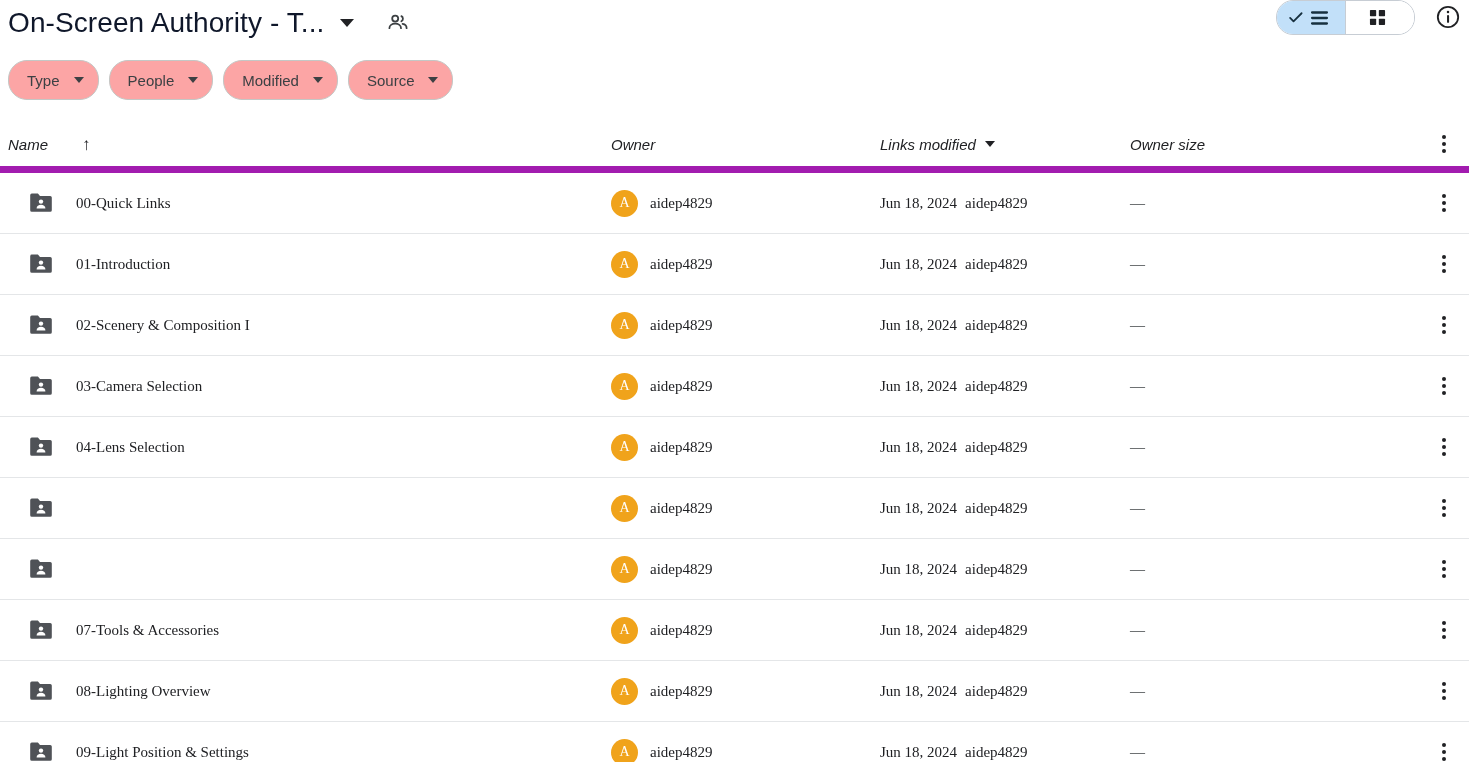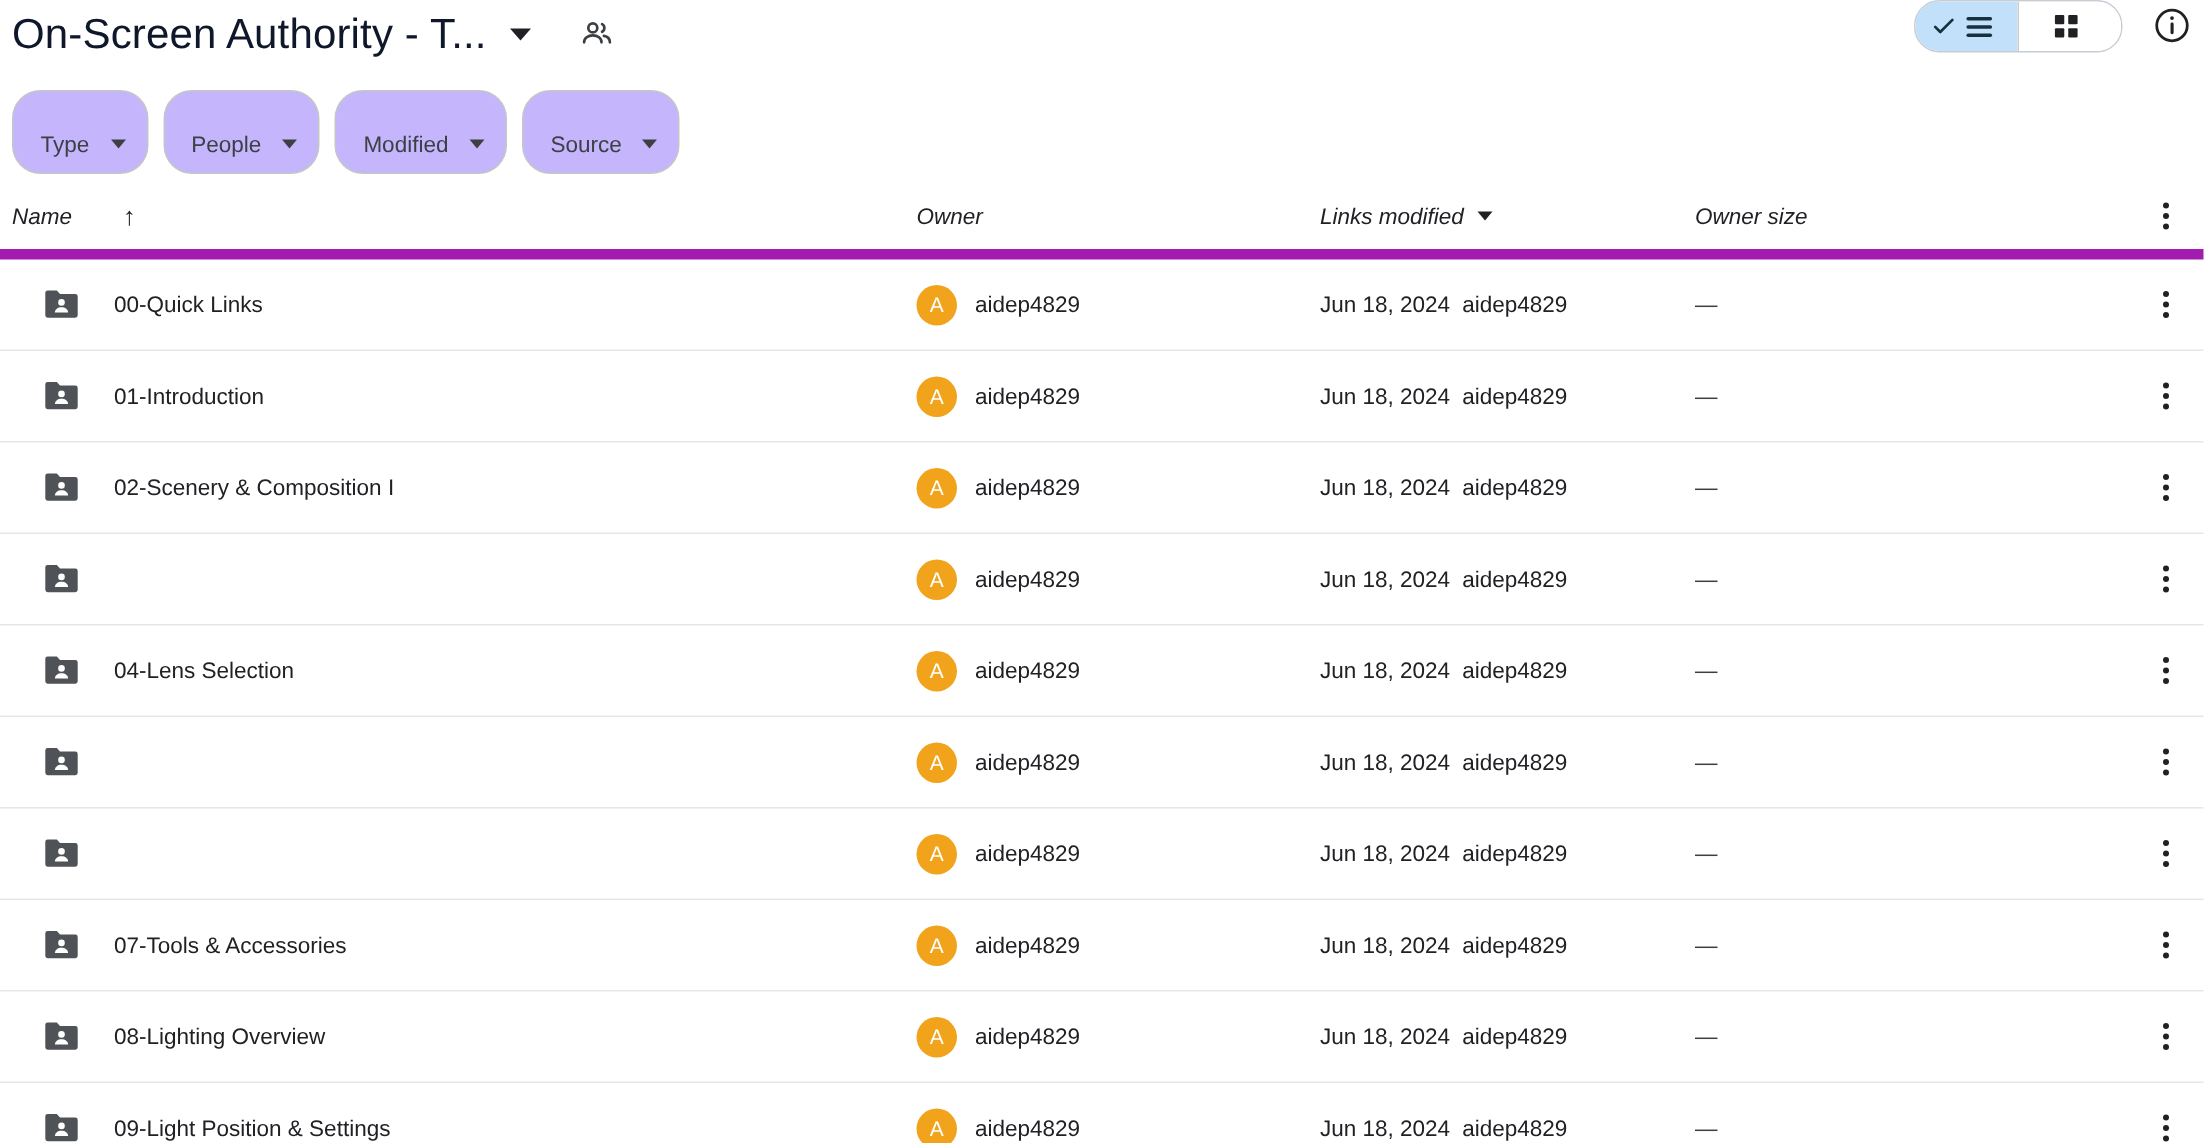--- a/index.html
+++ b/index.html
@@ -88,26 +88,26 @@
     position: absolute;
     left: 8px;
     top: 60px;
     display: flex;
     gap: 10px;
   }
   .chip {
     display: flex;
     align-items: center;
     height: 38px;
-    padding: 16px 14px 0 18px;
+    padding: 0 14px 0 18px;
     border: 1px solid #c4c7c5;
     border-radius: 19px;
     font-size: 15px;
     color: #3c4043;
-    background: #c4b5fd;
+    background: #fca5a5;
     white-space: nowrap;
   }
   .chip-caret {
     margin-left: 14px;
     width: 0;
     height: 0;
     border-left: 5px solid transparent;
     border-right: 5px solid transparent;
     border-top: 6px solid #3c4043;
   }
@@ -162,20 +162,21 @@
   }
   .cell {
     position: absolute;
     top: 0;
     height: 60px;
     display: flex;
     align-items: center;
     font-size: 15px;
     color: #202124;
     white-space: nowrap;
+    font-family: Liberation Serif, serif;
   }
   .cell-icon  { left: 28px; }
   .cell-name  { left: 76px; }
   .cell-owner { left: 611px; gap: 12px; }
   .cell-mod   { left: 880px; }
   .cell-size  { left: 1130px; color: #3c4043; }
   .cell-menu  { left: 1442px; }
 
   .folder-icon { display: block; }
 
@@ -388,20 +389,21 @@
   </div>
 
   <div class="row">
     <div class="cell cell-icon">
       <svg class="folder-icon" width="26" height="22" viewBox="0 0 26 22">
         <path d="M2.2 3.2a1.6 1.6 0 0 1 1.6-1.6h6.1l2.1 2.4h10.2a1.6 1.6 0 0 1 1.6 1.6v12.6a1.6 1.6 0 0 1-1.6 1.6H3.8a1.6 1.6 0 0 1-1.6-1.6V3.2z" fill="#4f5257"></path>
         <circle cx="13" cy="9.6" r="2.2" fill="#ffffff"></circle>
         <path d="M8.6 16.4c0-2.3 2-3.6 4.4-3.6s4.4 1.3 4.4 3.6H8.6z" fill="#ffffff"></path>
       </svg>
     </div>
+    <div class="cell cell-name">03-Camera Selection</div>
     <div class="cell cell-owner">
       <span class="avatar">A</span>
       <span>aidep4829</span>
     </div>
     <div class="cell cell-mod">
       <span class="mod-date">Jun 18, 2024</span>
       <span class="mod-user">aidep4829</span>
     </div>
     <div class="cell cell-size">—</div>
     <div class="cell cell-menu">

